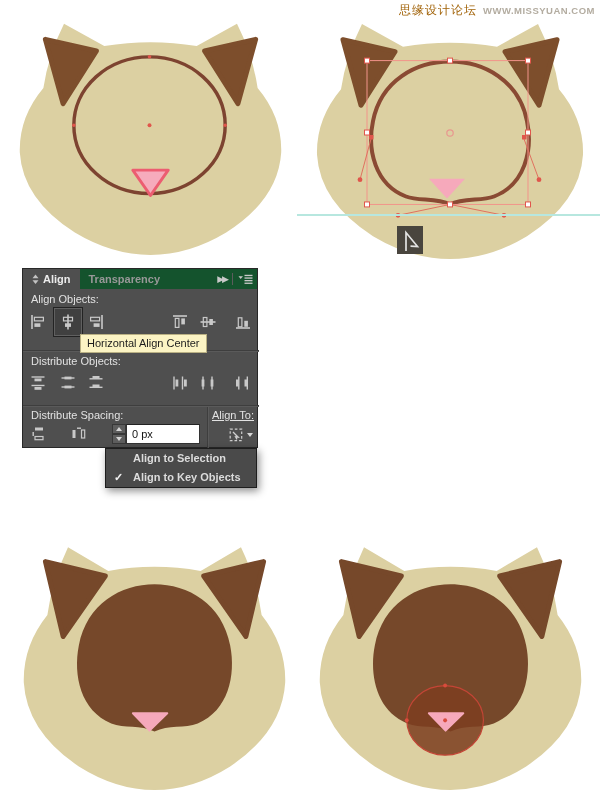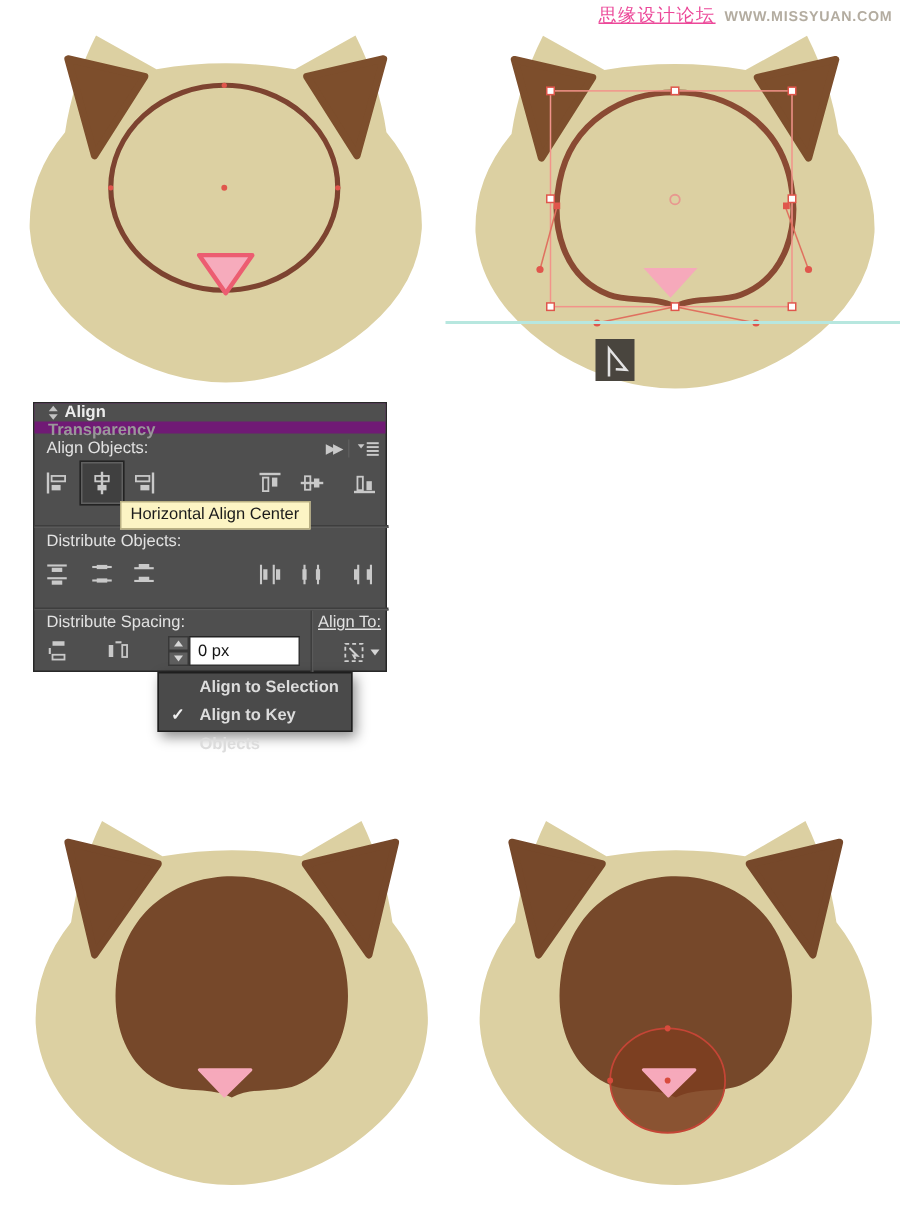--- a/index.html
+++ b/index.html
@@ -1,30 +1,30 @@
 <!DOCTYPE html>
 <html><head>
 <meta charset="utf-8">
 <style>
   html,body{margin:0;padding:0;background:#ffffff;}
   #page{position:relative;width:600px;height:807px;background:#ffffff;overflow:hidden;
         font-family:"Liberation Sans",sans-serif;}
   
   #watermark{position:absolute;top:2px;right:5px;display:flex;align-items:baseline;gap:6px;}
-  #watermark .cn{font-size:12px;color:#ec4899;letter-spacing:1px;text-decoration:underline;}
+  #watermark .cn{font-size:12px;color:#a16207;letter-spacing:1px;}
   #watermark .url{font-size:9.5px;color:#b3aca0;letter-spacing:.5px;font-weight:bold;}
   
   .art{position:absolute;}
   
   #guide{position:absolute;left:297px;top:214px;width:303px;height:2px;background:#b7e7df;z-index:3;}
   #cursor{position:absolute;left:397px;top:226px;width:26px;height:28px;background:#49453e;z-index:4;}
   
   #panel{position:absolute;left:22px;top:268px;width:236px;height:180px;background:#4f4f4f;
          border:1px solid #282828;box-sizing:border-box;z-index:5;}
-  #panel-header{position:absolute;left:0;top:0;right:0;height:20px;background:#701a75;display:flex;flex-direction:column;}
+  #panel-header{position:absolute;left:0;top:0;right:0;height:20px;background:#14532d;display:flex;}
   .tab{height:20px;display:flex;align-items:center;gap:4px;padding:0 9px;font-size:11px;font-weight:bold;color:#989898;}
   .tab.active{background:#4f4f4f;color:#ececec;}
   #header-right{margin-left:auto;display:flex;align-items:center;gap:5px;padding-right:4px;}
   #collapse-icon{color:#c9c9c9;font-size:9px;letter-spacing:-2px;}
   .hsep{width:1px;height:12px;background:#5c5c5c;}
   .plabel{position:absolute;font-size:11px;color:#e2e2e2;}
   .sep{position:absolute;left:0;width:236px;height:1px;background:#3e3e3e;border-bottom:1px solid #5a5a5a;}
   .vdiv{position:absolute;width:1px;background:#3e3e3e;border-right:1px solid #5a5a5a;}
   .ibtn{position:absolute;width:26px;height:26px;display:flex;align-items:center;justify-content:center;}
   .ibtn.pressed{background:#404040;border:1px solid #232323;box-shadow:inset 0 0 0 1px #606060;width:28px;height:28px;margin:-2px 0 0 -2px;}
@@ -36,21 +36,21 @@
   .tri-up{width:0;height:0;border-left:3.5px solid transparent;border-right:3.5px solid transparent;border-bottom:4.5px solid #d6d6d6;}
   .tri-dn{width:0;height:0;border-left:3.5px solid transparent;border-right:3.5px solid transparent;border-top:4.5px solid #d6d6d6;}
   #spacing-field{position:absolute;left:103px;top:155px;width:74px;height:20px;background:#ffffff;
       border:1px solid #333;border-top-color:#222;box-sizing:border-box;font-size:11px;color:#141414;
       line-height:18px;padding-left:5px;}
   #alignto-btn{position:absolute;left:203px;top:155px;width:31px;height:21px;display:flex;align-items:center;gap:3px;padding-left:2px;box-sizing:border-box;}
   
   #tooltip{position:absolute;left:80px;top:334px;background:#fcf4c4;border:1px solid #b9b083;color:#1c1c1c;
       font-size:11px;padding:2px 6px 3px 6px;z-index:7;white-space:nowrap;}
   
-  #alignto-menu{position:absolute;left:105px;top:448px;width:130px;background:#4a4a4a;border:1px solid #1e1e1e;
+  #alignto-menu{position:absolute;left:105px;top:448px;width:152px;background:#4a4a4a;border:1px solid #1e1e1e;
       box-shadow:2px 3px 8px rgba(0,0,0,.45);z-index:8;box-sizing:border-box;}
   .menu-item{height:19px;line-height:19px;font-size:11px;font-weight:bold;color:#dcdcdc;position:relative;padding-left:27px;}
   .menu-item .check{position:absolute;left:8px;top:0;color:#f0f0f0;}
 </style>
 </head>
 <body>
 
 <div id="page">
 
   <div id="watermark">

